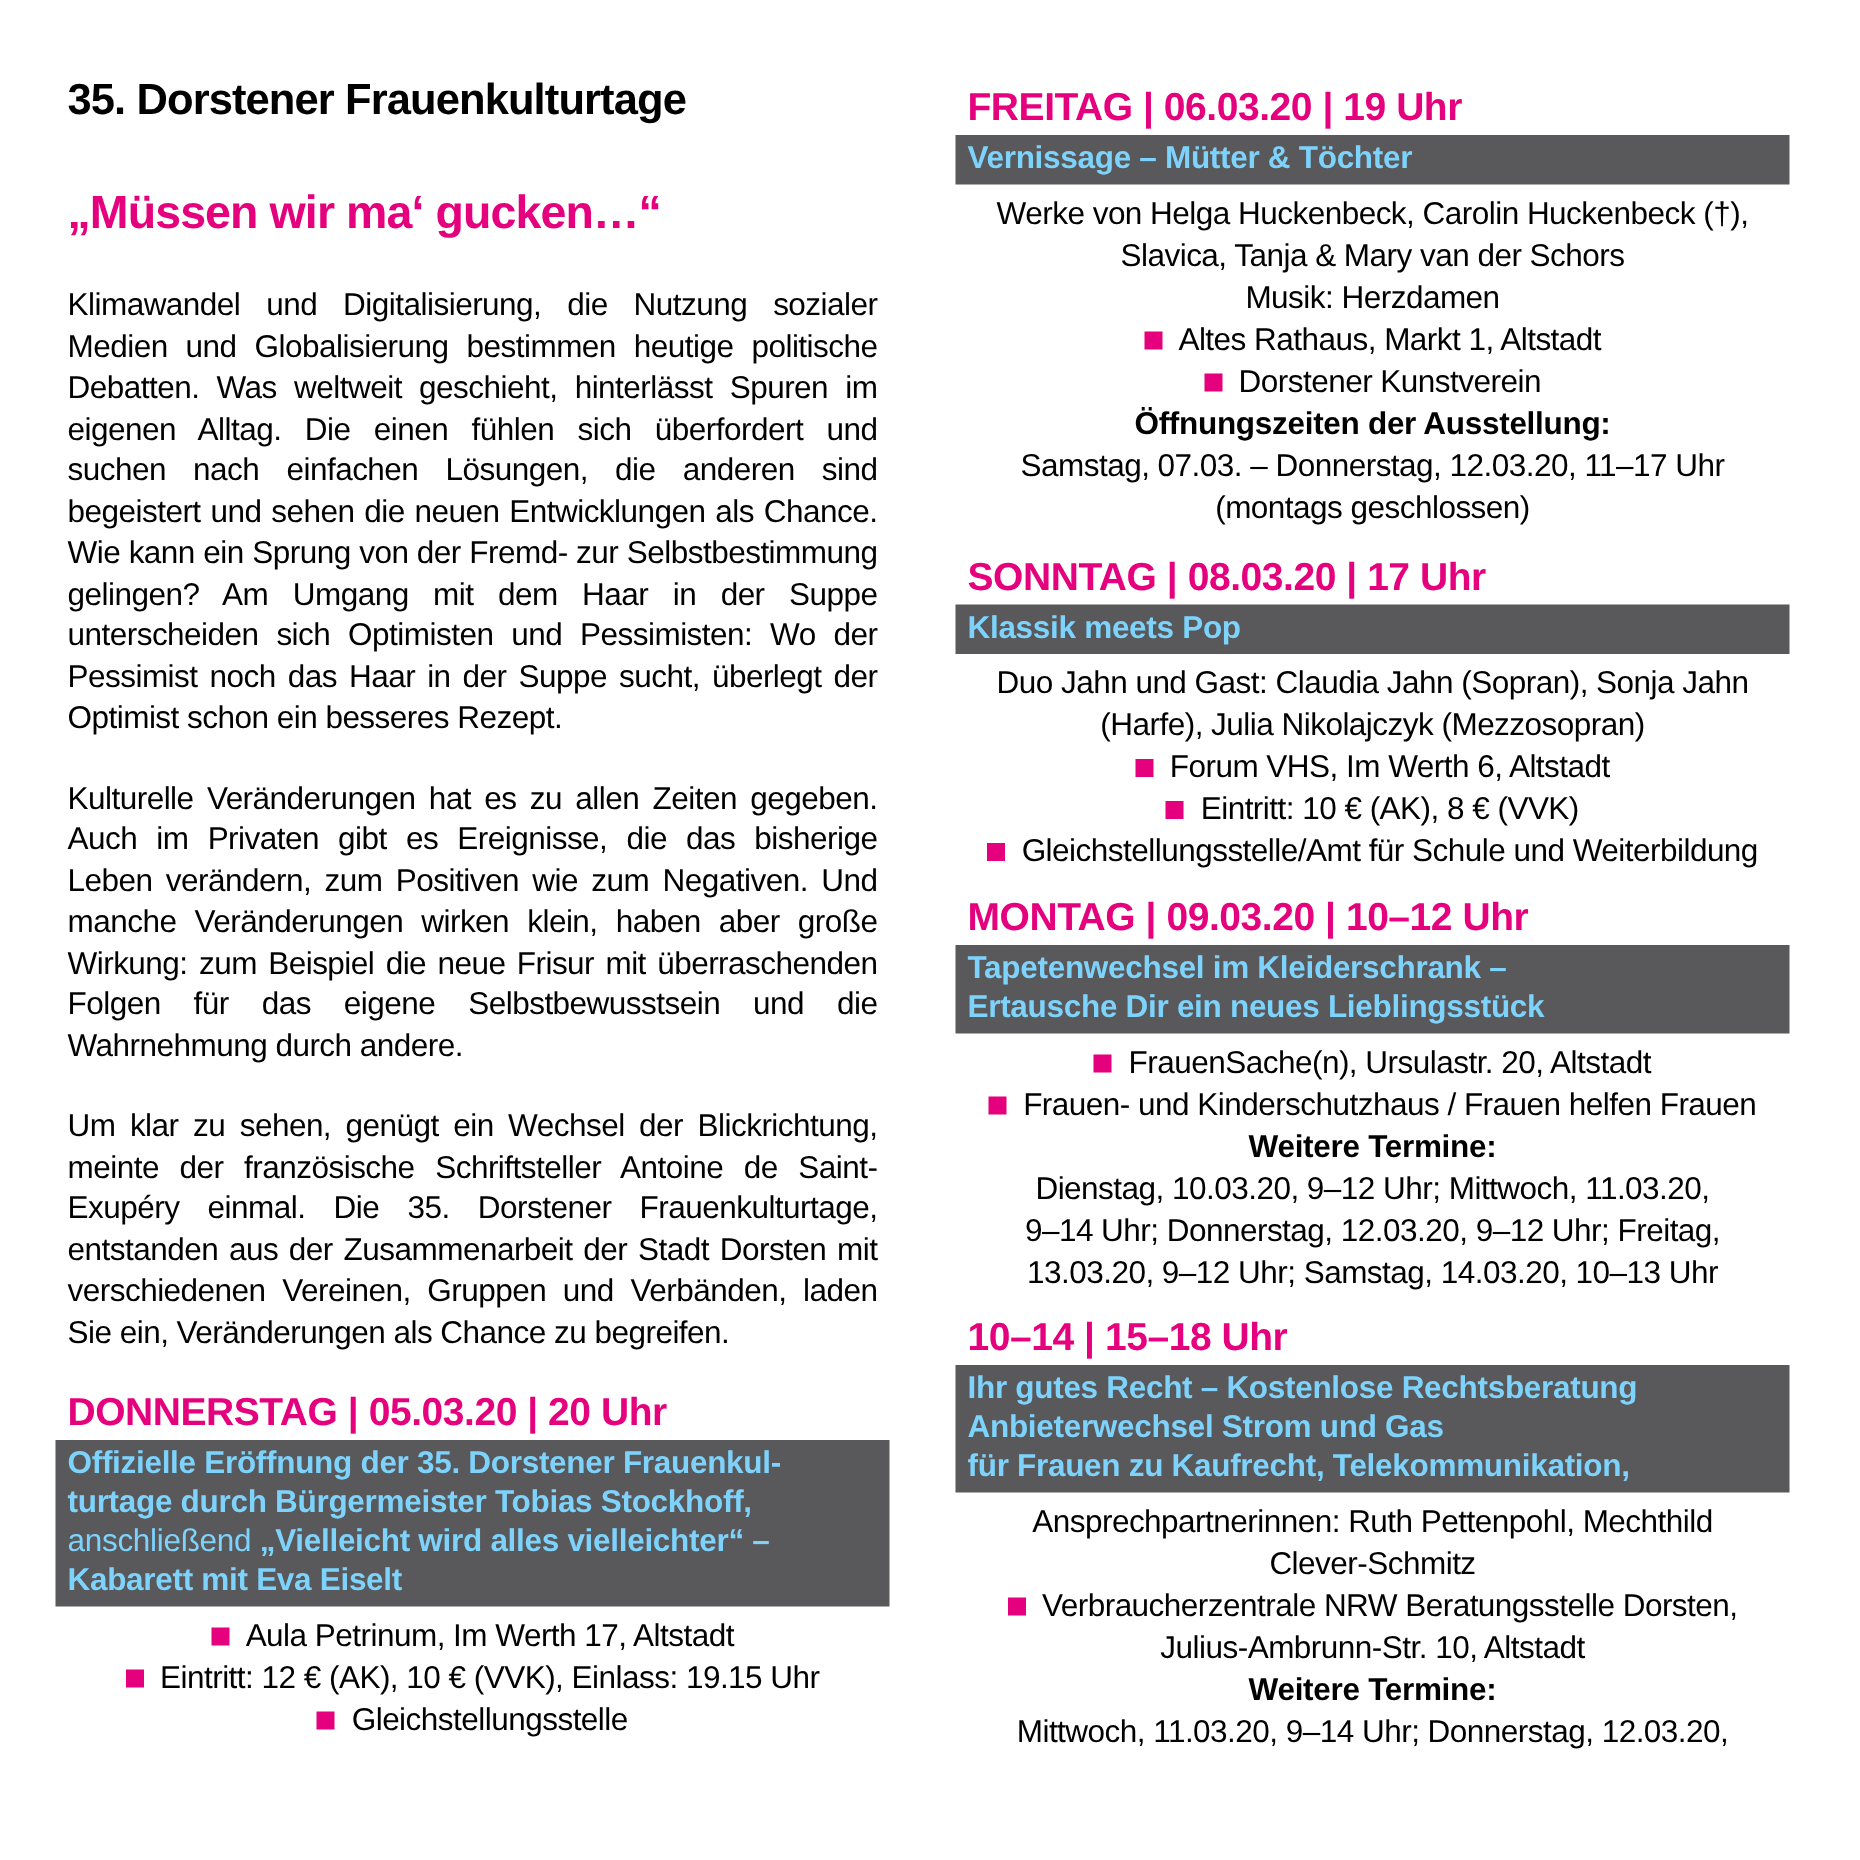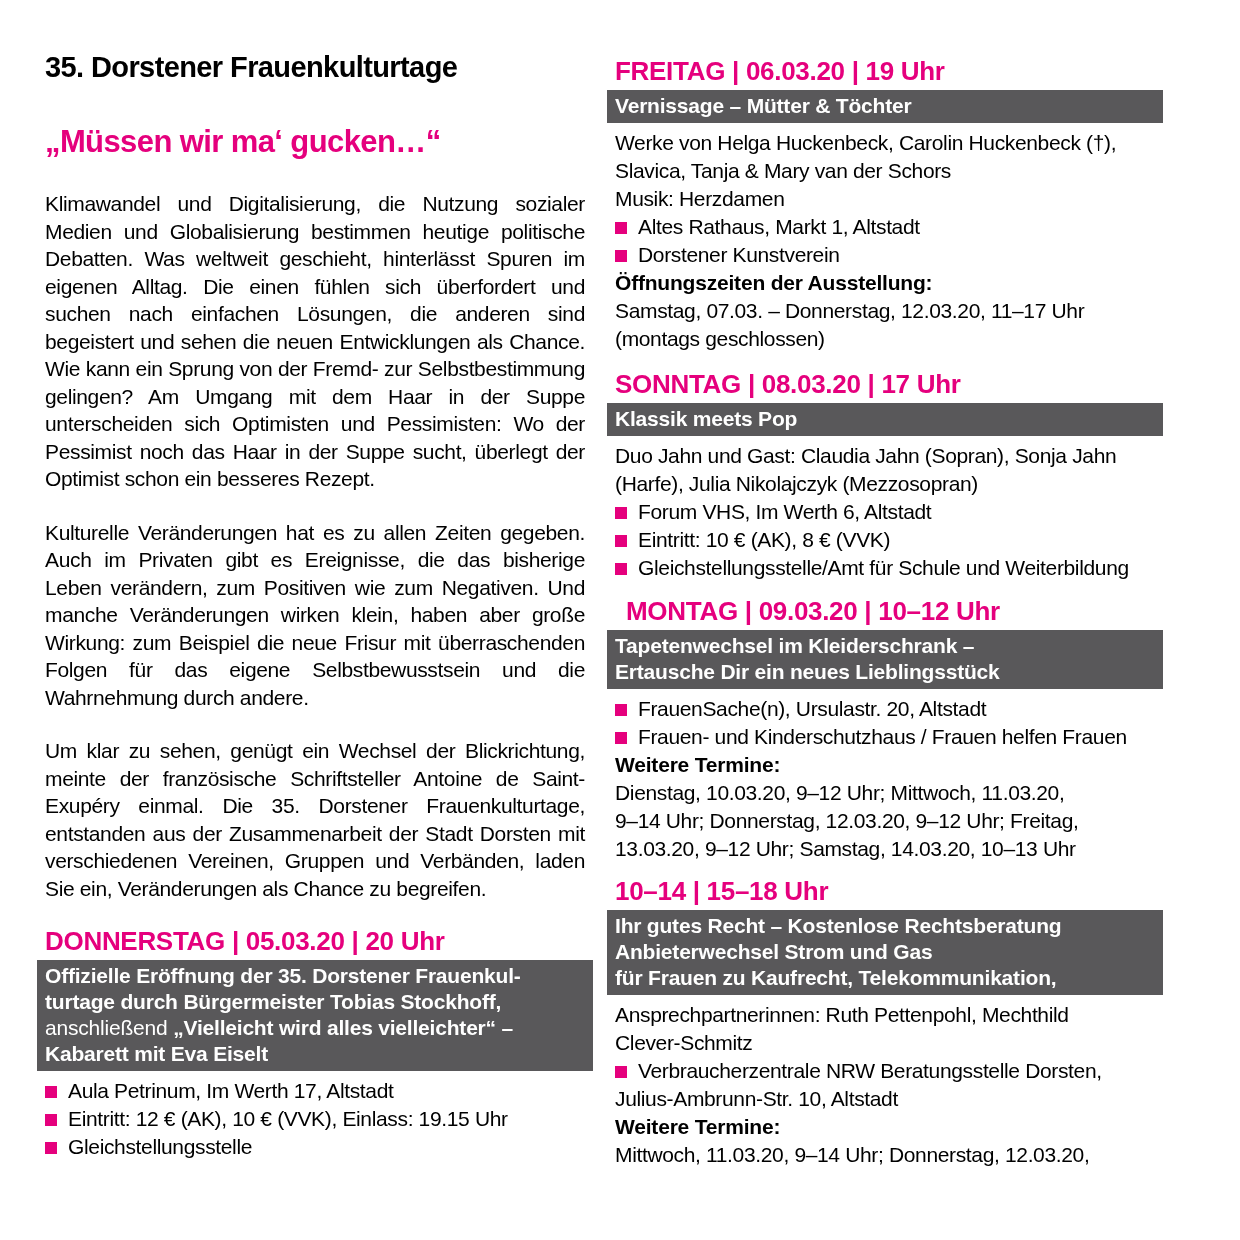--- a/index.html
+++ b/index.html
@@ -6,53 +6,53 @@
   body {
     width: 1240px; height: 1240px;
     background: #ffffff;
     font-family: "Liberation Sans", sans-serif;
     color: #000000;
     position: relative;
     overflow: hidden;
   }
   .col { position: absolute; top: 44px; width: 540px; }
   .col-left  { left: 45px; }
-  .col-right { left: 615px; }
+  .col-right { left: 645px; }
 
   .page-title {
     font-size: 29px; font-weight: bold; line-height: 34px;
     margin: 6px 0 0 0; letter-spacing: -0.6px;
   }
   .page-subtitle {
     color: #e5007d; font-size: 31px; font-weight: bold; line-height: 44px;
     margin: 36px 0 0 0; letter-spacing: -0.6px;
   }
   .intro {
     font-size: 21px; line-height: 27.5px; letter-spacing: -0.35px;
     text-align: justify; margin: 26px 0 0 0;
   }
 
   .day-heading {
     color: #e5007d; font-size: 26px; font-weight: bold; line-height: 30px;
     margin: 24px 0 0 0; letter-spacing: -0.3px;
   }
   .col-right .day-heading.first { margin-top: 12px; }
   .day-heading.mt16 { margin-top: 16px; }
-  .day-heading.mt14 { margin-top: 14px; margin-left: 11px; }
+  .day-heading.mt14 { margin-top: 14px; }
   .day-heading.mt12 { margin-top: 13px; }
 
   .banner {
-    background: #59585a; color: #ffffff;
+    background: #59585a; color: #7dd3fc;
     font-size: 21px; font-weight: bold; line-height: 26px;
     padding: 3px 8px 4px 8px; margin: 4px -8px 0 -8px;
     letter-spacing: -0.2px;
   }
   .banner .reg { font-weight: normal; }
 
-  .body-block { margin-top: 6px; }
+  .body-block { margin-top: 6px; text-align: center; }
   .line {
     font-size: 21px; line-height: 28px; letter-spacing: -0.35px;
   }
   .line.bold { font-weight: bold; letter-spacing: -0.2px; }
 
   .bullet-line { font-size: 21px; line-height: 28px; letter-spacing: -0.35px; }
   .sq {
     display: inline-block; width: 12px; height: 12px;
     background: #e5007d; margin-right: 11px;
   }

